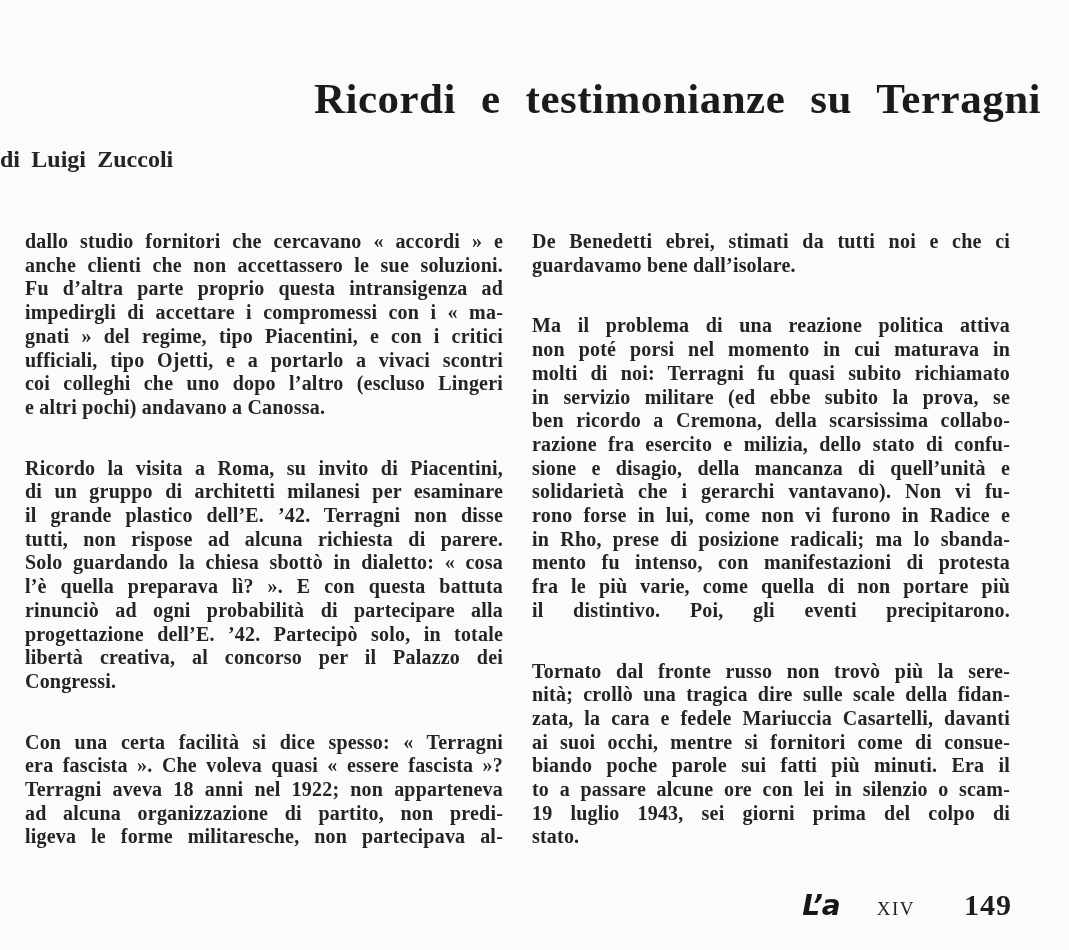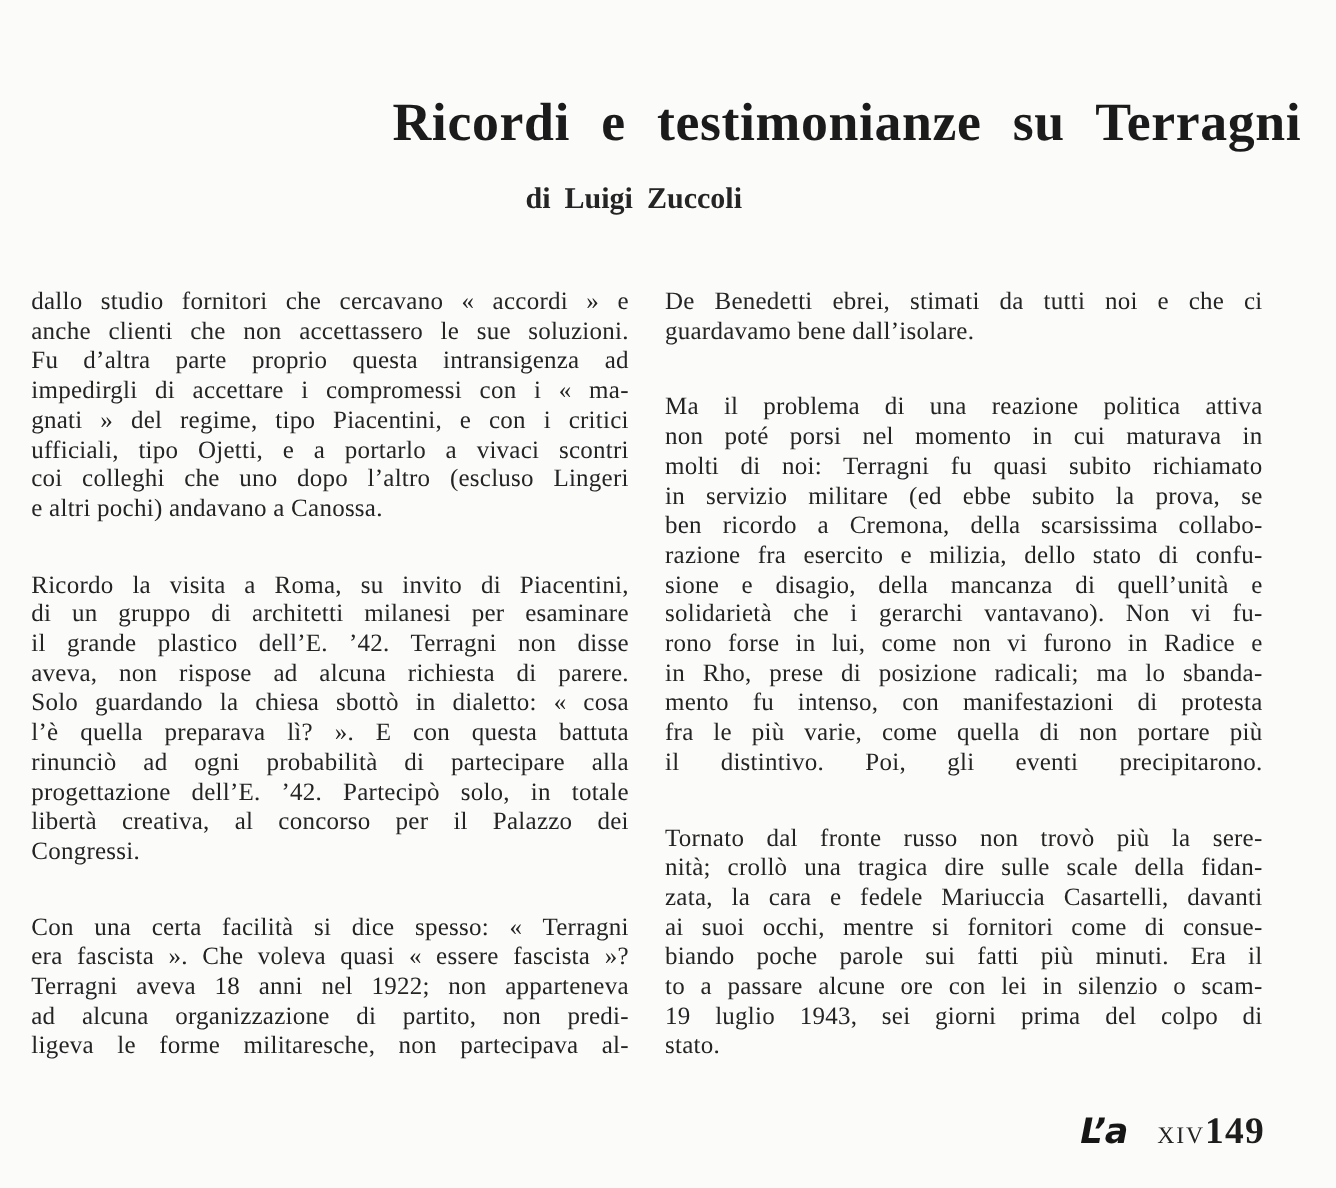--- a/index.html
+++ b/index.html
@@ -30,33 +30,34 @@
     letter-spacing: 0.5px;
     word-spacing: 0.32em;
     color: #1b1b1b;
     white-space: nowrap;
   }
   .byline {
     position: absolute;
     top: 146px;
     left: 0;
     right: 55px;
-    text-align: center;
+    text-align: left;
     font-size: 24px;
     font-weight: 700;
     word-spacing: 0.22em;
     color: #242424;
   }
   .columns {
     position: absolute;
     top: 230px;
     left: 25px;
     width: 985px;
     display: flex;
     gap: 29px;
+    font-weight: bold;
   }
   .column {
     width: 478px;
     flex: 0 0 478px;
   }
   .paragraph {
     margin: 0 0 37px 0;
   }
   .paragraph:last-child {
     margin-bottom: 0;
@@ -74,40 +75,42 @@
     text-align-last: left;
   }
   .footer {
     position: absolute;
     top: 888px;
     left: 0;
     right: 57px;
     display: flex;
     justify-content: flex-end;
     align-items: baseline;
+    gap: 13px;
   }
   .journal-mark {
     font-family: "DejaVu Sans", sans-serif;
     font-style: italic;
     font-weight: 800;
     font-size: 28px;
     letter-spacing: -1px;
     color: #161616;
   }
   .volume-numeral {
     font-size: 19px;
     letter-spacing: 1.5px;
     color: #242424;
     margin-left: 24px;
   }
   .page-number {
     font-size: 30px;
     font-weight: 700;
     letter-spacing: 1px;
     color: #1d1d1d;
+    margin-left: 36px;
   }
 </style>
 </head>
 <body>
 
 <div class="page">
 
   <div class="article-title">Ricordi e testimonianze su Terragni</div>
 
   <div class="byline">di Luigi Zuccoli</div>
@@ -121,21 +124,21 @@
           <div class="line">impedirgli di accettare i compromessi con i « ma-</div>
           <div class="line">gnati » del regime, tipo Piacentini, e con i critici</div>
           <div class="line">ufficiali, tipo Ojetti, e a portarlo a vivaci scontri</div>
           <div class="line">coi colleghi che uno dopo l’altro (escluso Lingeri</div>
           <div class="line line-last">e altri pochi) andavano a Canossa.</div>
         </div>
         <div class="paragraph">
           <div class="line">Ricordo la visita a Roma, su invito di Piacentini,</div>
           <div class="line">di un gruppo di architetti milanesi per esaminare</div>
           <div class="line">il grande plastico dell’E. ’42. Terragni non disse</div>
-          <div class="line">aveva, non rispose ad alcuna richiesta di parere.</div>
+          <div class="line">tutti, non rispose ad alcuna richiesta di parere.</div>
           <div class="line">Solo guardando la chiesa sbottò in dialetto: « cosa</div>
           <div class="line">l’è quella preparava lì? ». E con questa battuta</div>
           <div class="line">rinunciò ad ogni probabilità di partecipare alla</div>
           <div class="line">progettazione dell’E. ’42. Partecipò solo, in totale</div>
           <div class="line">libertà creativa, al concorso per il Palazzo dei</div>
           <div class="line line-last">Congressi.</div>
         </div>
         <div class="paragraph">
           <div class="line">Con una certa facilità si dice spesso: « Terragni</div>
           <div class="line">era fascista ». Che voleva quasi « essere fascista »?</div>

